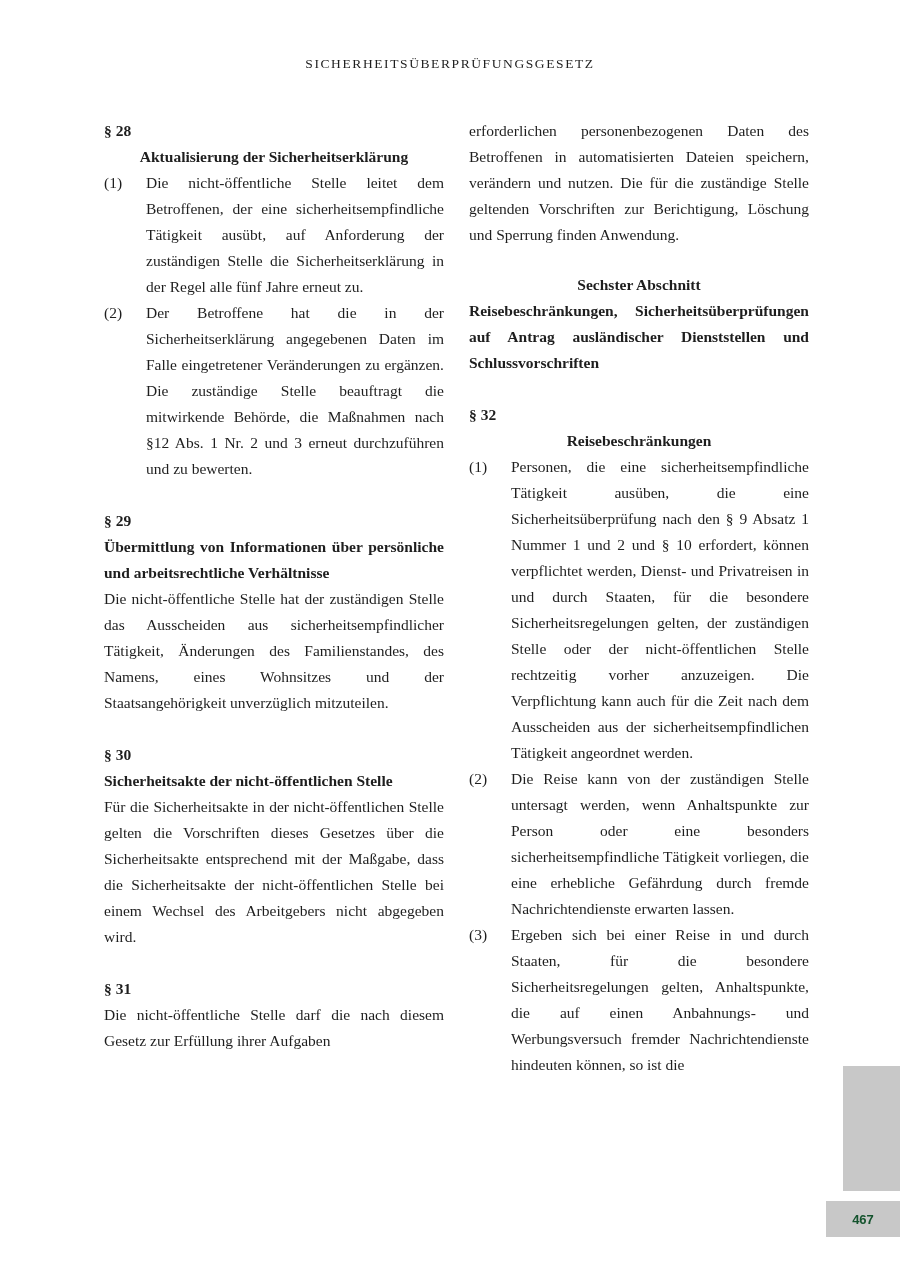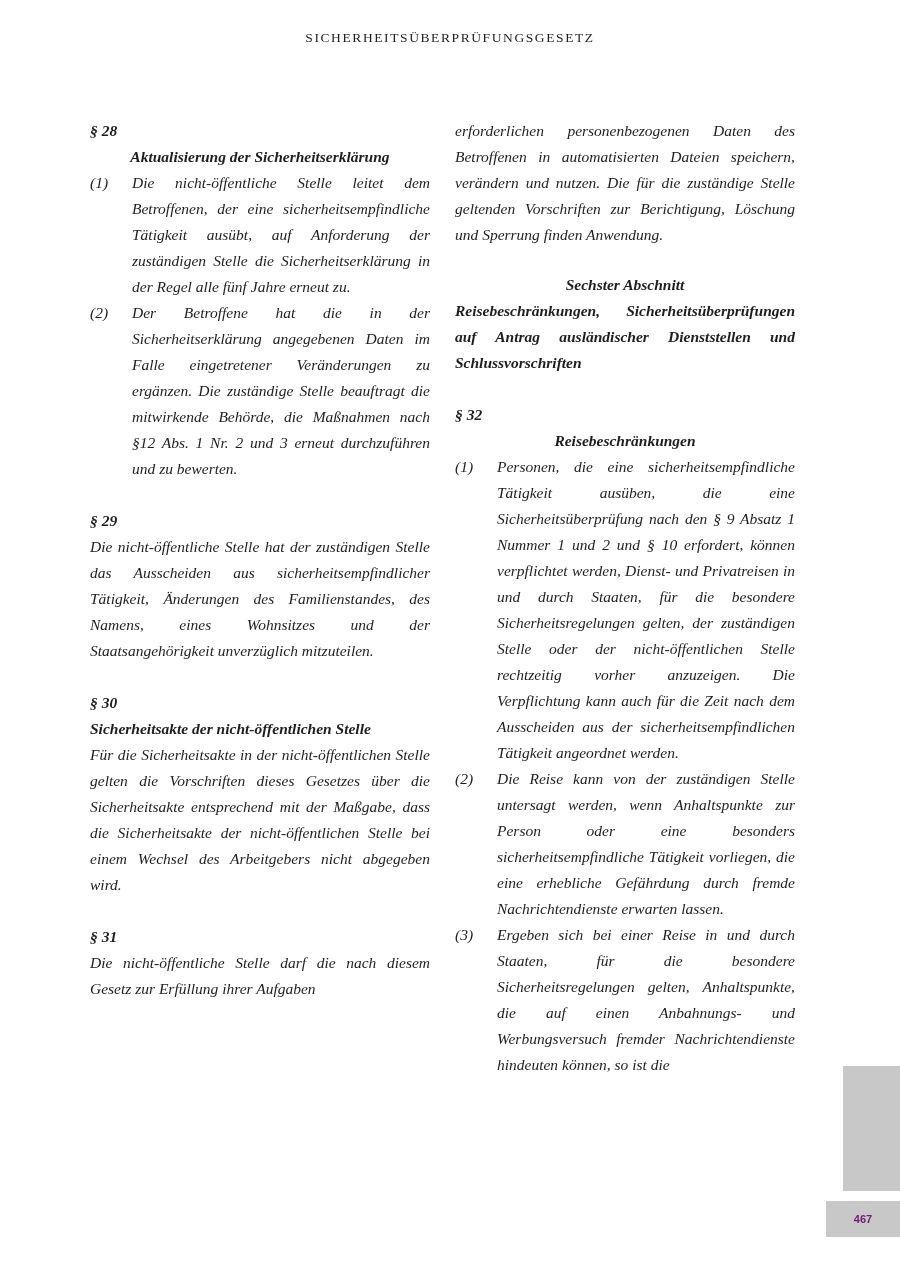--- a/index.html
+++ b/index.html
@@ -10,36 +10,35 @@
     overflow: hidden;
   }
   body {
     position: relative;
     font-family: "Liberation Serif", "DejaVu Serif", serif;
     color: #1e1e1e;
   }
 
   .running-head {
     position: absolute;
-    top: 30px;
+    top: 56px;
     left: 0;
     width: 100%;
     text-align: center;
     font-size: 13.5px;
     letter-spacing: 1.6px;
     color: #1e1e1e;
   }
 
   .columns {
     position: absolute;
     top: 118px;
-    left: 90px;
+    left: 104px;
     display: flex;
     gap: 25px;
-    font-style: italic;
   }
   .col {
     width: 340px;
     font-size: 15.5px;
     line-height: 26px;
     hyphens: auto;
     -webkit-hyphens: auto;
   }
 
   .law-section { margin-top: 26px; }
@@ -72,22 +71,22 @@
     top: 1201px;
     width: 74px;
     height: 36px;
     display: flex;
     align-items: center;
     justify-content: center;
   }
   .page-number-box span {
     font-family: "Liberation Sans", sans-serif;
     font-weight: 700;
-    font-size: 11px;
-    color: #701a75;
+    font-size: 13px;
+    color: #14532d;
   }
 </style>
 </head>
 <body>
 
 <main class="page">
 
   <header class="running-head">SICHERHEITSÜBERPRÜFUNGSGESETZ</header>
 
   <div class="columns">
@@ -102,20 +101,21 @@
           <p class="item-text">Die nicht-öffentliche Stelle leitet dem Betroffenen, der eine sicherheitsempfindliche Tätigkeit ausübt, auf Anforderung der zuständigen Stelle die Sicherheitserklärung in der Regel alle fünf Jahre erneut zu.</p>
         </div>
         <div class="item">
           <span class="item-num">(2)</span>
           <p class="item-text">Der Betroffene hat die in der Sicherheitserklärung angegebenen Daten im Falle eingetretener Veränderungen zu ergänzen. Die zuständige Stelle beauftragt die mitwirkende Behörde, die Maßnahmen nach §12 Abs. 1 Nr. 2 und 3 erneut durchzuführen und zu bewerten.</p>
         </div>
       </div>
 
       <div class="law-section">
         <p class="sec-num">§ 29</p>
+        <p class="sec-title">Übermittlung von Informationen über persönliche und arbeitsrechtliche Verhältnisse</p>
         <p class="body-text">Die nicht-öffentliche Stelle hat der zuständigen Stelle das Ausscheiden aus sicherheitsempfindlicher Tätigkeit, Änderungen des Familienstandes, des Namens, eines Wohnsitzes und der Staatsangehörigkeit unverzüglich mitzuteilen.</p>
       </div>
 
       <div class="law-section">
         <p class="sec-num">§ 30</p>
         <p class="sec-title">Sicherheitsakte der nicht-öffentlichen Stelle</p>
         <p class="body-text">Für die Sicherheitsakte in der nicht-öffentlichen Stelle gelten die Vorschriften dieses Gesetzes über die Sicherheitsakte entsprechend mit der Maßgabe, dass die Sicherheitsakte der nicht-öffentlichen Stelle bei einem Wechsel des Arbeitgebers nicht abgegeben wird.</p>
       </div>
 
       <div class="law-section">

